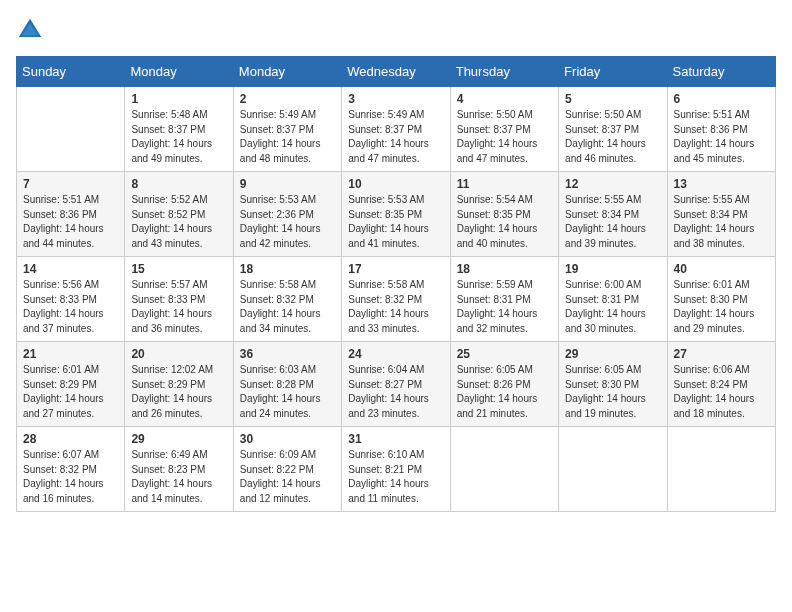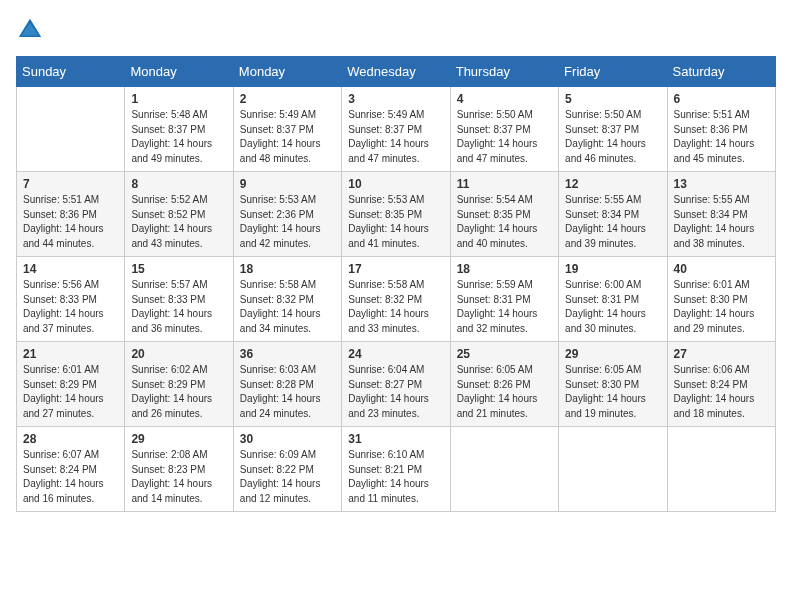--- a/index.html
+++ b/index.html
@@ -274,21 +274,21 @@
       <tr>
         <td>
           <span class="day-number">21</span>
           <div class="day-info">Sunrise: 6:01 AM
 Sunset: 8:29 PM
 Daylight: 14 hours
 and 27 minutes.</div>
         </td>
         <td>
           <span class="day-number">20</span>
-          <div class="day-info">Sunrise: 6:02 AM
+          <div class="day-info">Sunrise: 12:02 AM
 Sunset: 8:29 PM
 Daylight: 14 hours
 and 26 minutes.</div>
         </td>
         <td>
           <span class="day-number">36</span>
           <div class="day-info">Sunrise: 6:03 AM
 Sunset: 8:28 PM
 Daylight: 14 hours
 and 24 minutes.</div>
@@ -319,27 +319,27 @@
           <div class="day-info">Sunrise: 6:06 AM
 Sunset: 8:24 PM
 Daylight: 14 hours
 and 18 minutes.</div>
         </td>
       </tr>
       <tr>
         <td>
           <span class="day-number">28</span>
           <div class="day-info">Sunrise: 6:07 AM
-Sunset: 8:24 PM
+Sunset: 8:32 PM
 Daylight: 14 hours
 and 16 minutes.</div>
         </td>
         <td>
           <span class="day-number">29</span>
-          <div class="day-info">Sunrise: 2:08 AM
+          <div class="day-info">Sunrise: 6:49 AM
 Sunset: 8:23 PM
 Daylight: 14 hours
 and 14 minutes.</div>
         </td>
         <td>
           <span class="day-number">30</span>
           <div class="day-info">Sunrise: 6:09 AM
 Sunset: 8:22 PM
 Daylight: 14 hours
 and 12 minutes.</div>

